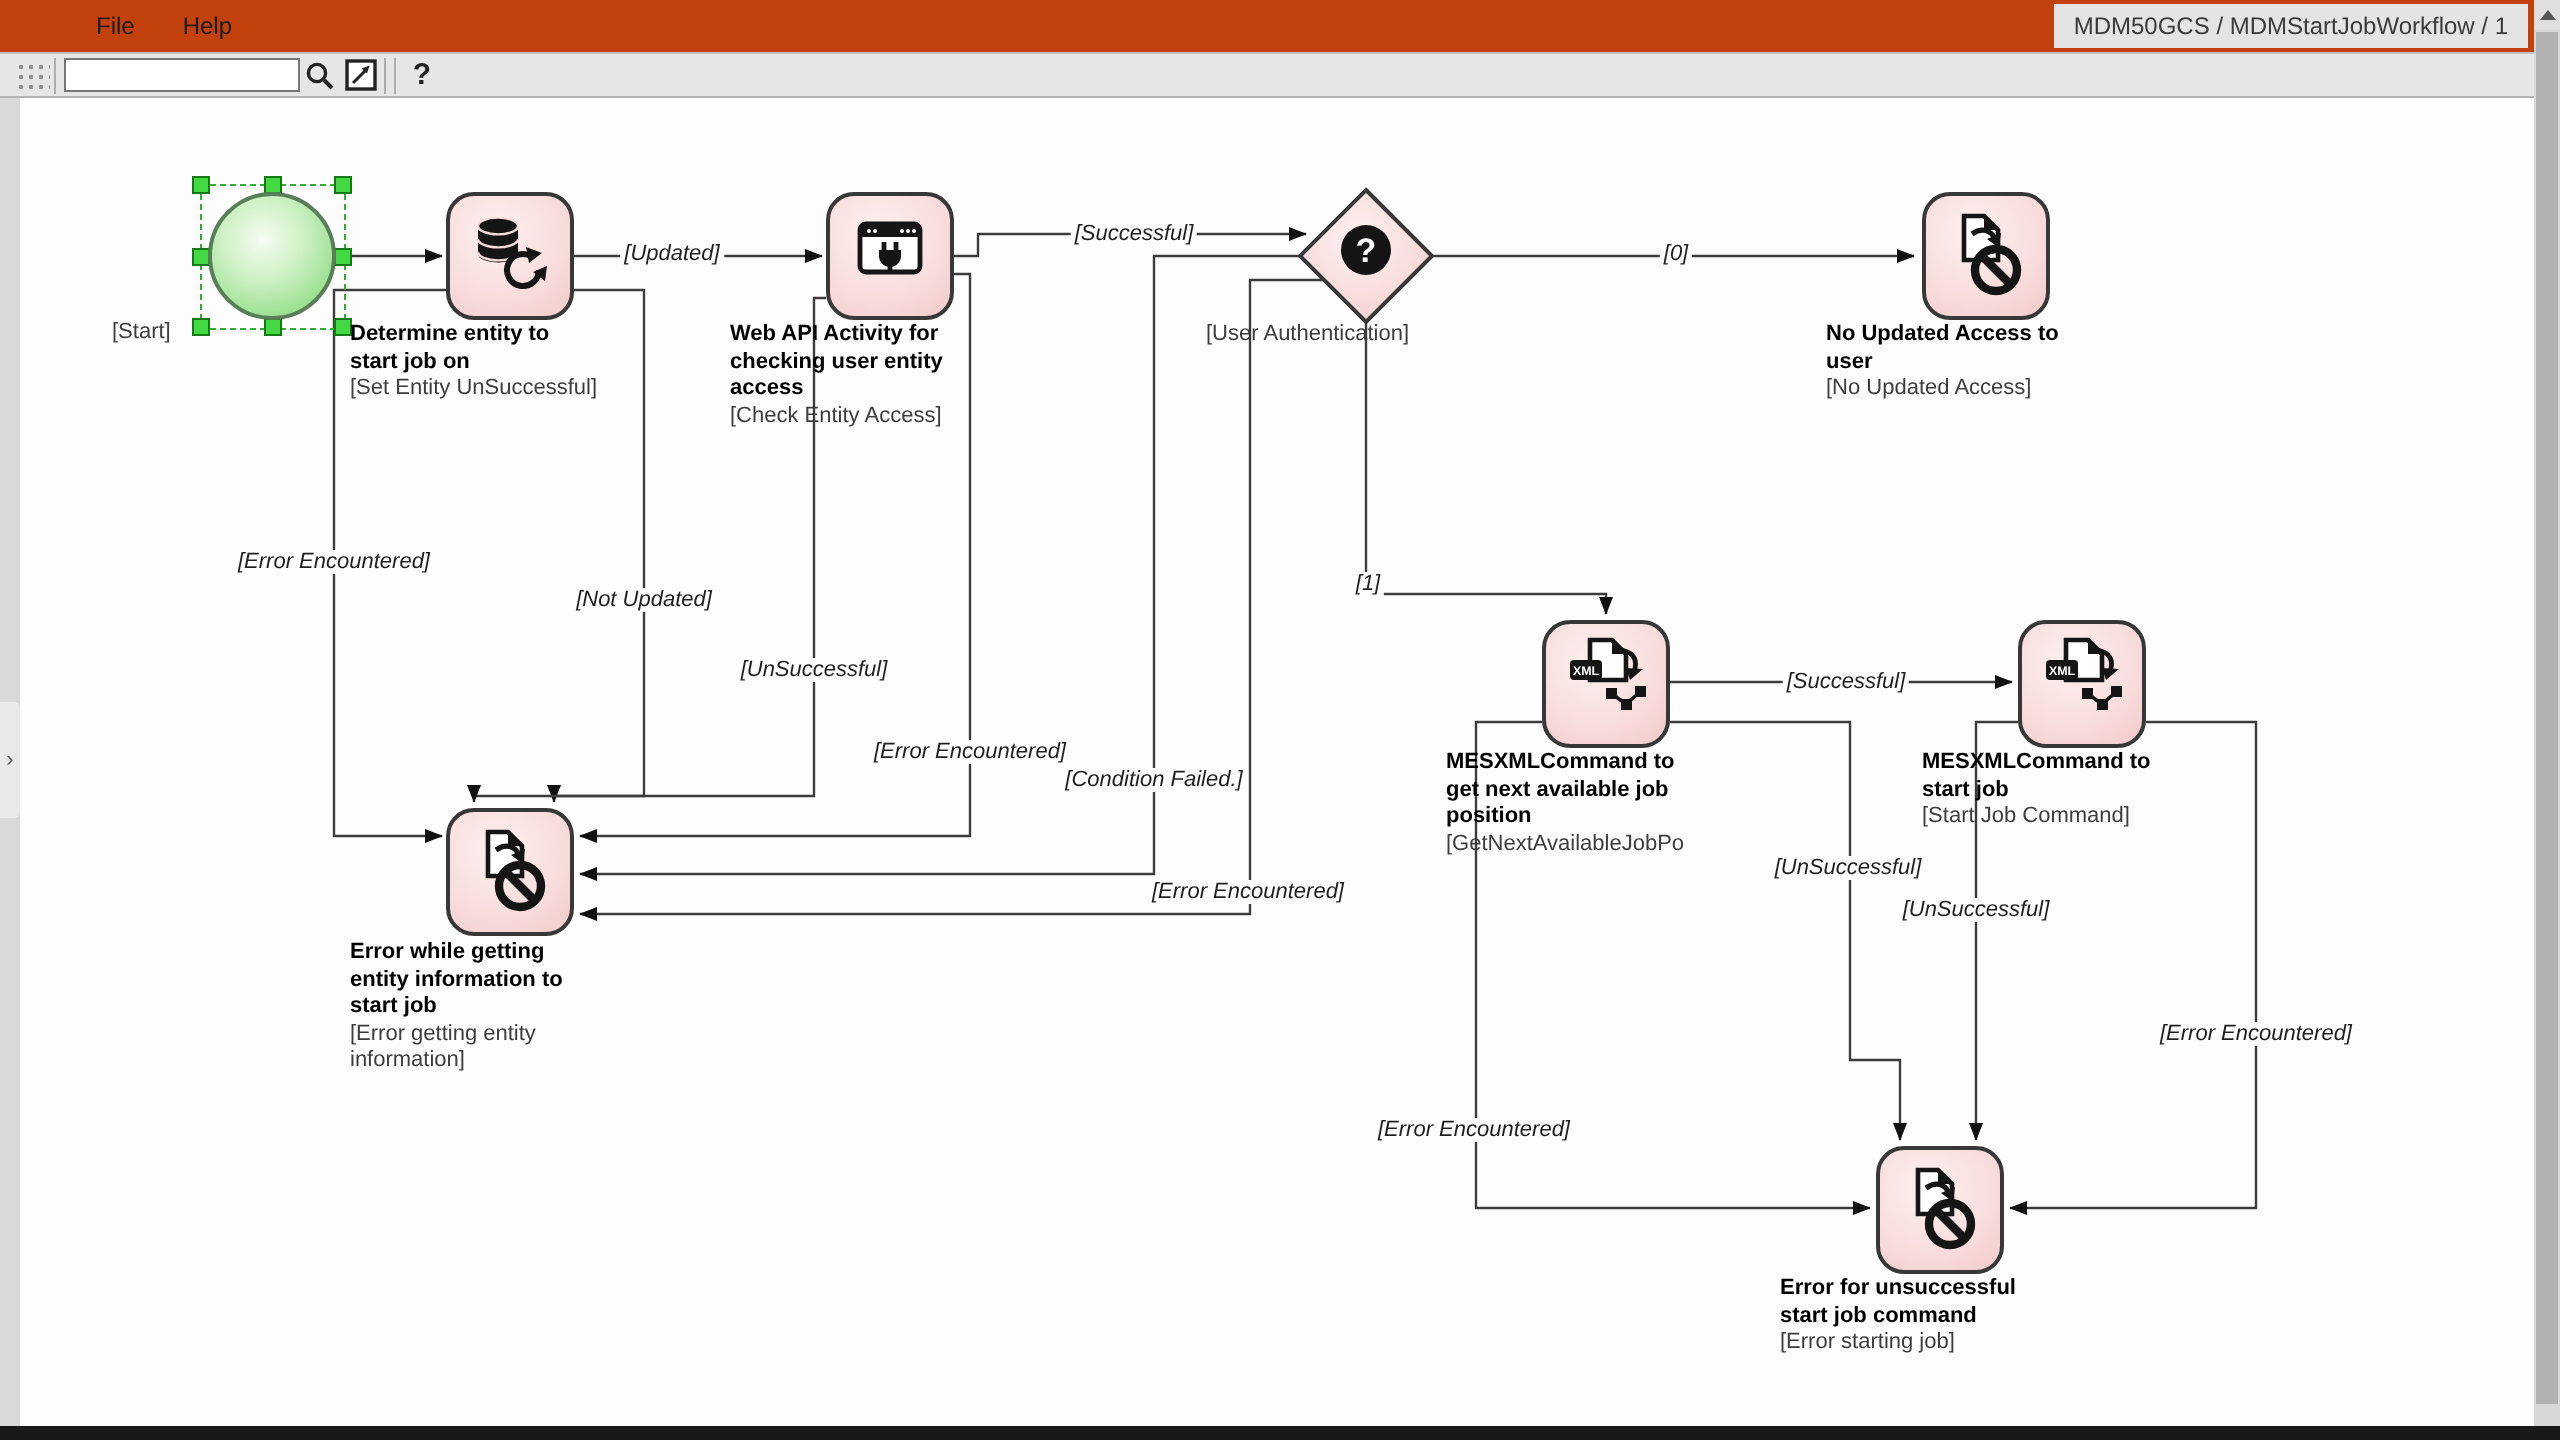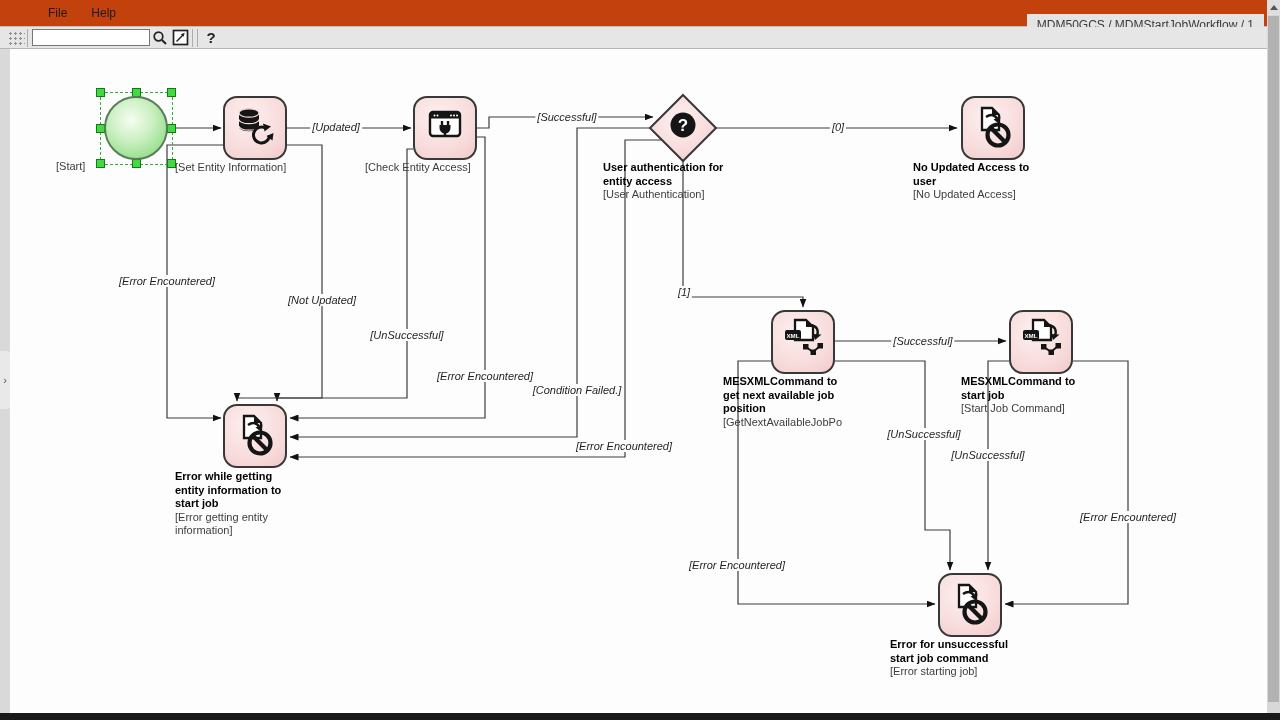--- a/index.html
+++ b/index.html
@@ -3,21 +3,21 @@
 <meta charset="utf-8">
 <style>
   html,body{margin:0;padding:0;background:#888;}
   .screen{position:relative;width:1280px;height:720px;overflow:hidden;
           font-family:"Liberation Sans",sans-serif;background:#fff;}
   
   .menubar{position:absolute;left:0;top:0;width:1267px;height:27px;background:#c2410c;
            border-bottom:1px solid #c0c0c0;display:flex;align-items:center;box-sizing:border-box;}
   .menu-item{font-size:12px;color:#1c1c1c;padding:0 12px;line-height:26px;cursor:default;}
   .menu-item:first-child{margin-left:36px;}
-  .title-box{position:absolute;right:3px;top:14px;height:22px;line-height:22px;background:#e4e4e4;
+  .title-box{position:absolute;right:3px;top:2px;height:22px;line-height:22px;background:#e4e4e4;
              padding:0 10px;font-size:12px;color:#3a3a3a;}
   .toolbar{position:absolute;left:0;top:27px;width:1267px;height:22px;background:#e6e6e6;
            border-bottom:1px solid #b5b5b5;display:flex;align-items:center;box-sizing:border-box;}
   .grip{width:18px;height:16px;margin-left:7px;
         background-image:radial-gradient(#8f8f8f 1px,transparent 1.3px);
         background-size:5px 5px;background-position:1px 1px;}
   .sep{width:1px;height:18px;background:#adadad;margin:0 2px;}
   .search-input{width:112px;height:15px;border:1px solid #777;background:#fff;margin-left:2px;
                 font-size:11px;padding:0 2px;outline:none;}
   .tbtn{display:flex;align-items:center;justify-content:center;width:20px;height:20px;cursor:default;}
@@ -129,59 +129,62 @@
       <path d="M12,13 a10,4.2 0 0 1 20,0 v14 a10,4.2 0 0 1 -20,0 z" fill="#151515"></path>
       <ellipse cx="22" cy="13" rx="10" ry="4.2" fill="#151515" stroke="#f8dcdc" stroke-width="1.2"></ellipse>
       <path d="M12,19.5 a10,4.2 0 0 0 20,0" fill="none" stroke="#f8dcdc" stroke-width="1.2"></path>
       <path d="M12,26 a10,4.2 0 0 0 20,0" fill="none" stroke="#f8dcdc" stroke-width="1.2"></path>
       <path d="M42.5,35 a8,8 0 1 1 -3.5,-6.6" fill="none" stroke="#151515" stroke-width="3"></path>
       <polygon points="36,23.5 44,26.5 37.5,31.5" fill="#151515"></polygon>
       <polygon points="46.5,33 39.5,36 45.5,40.5" fill="#151515"></polygon>
     </svg>
   </div>
   <div class="nlabel" style="left:255px;top:161px">
-    <div class="s">[Set Entity Information]</div>
+    <div class="t">Determine entity to
+start job on</div>
+    <div class="s">[Set Entity UnSuccessful]</div>
   </div>
 
   <div class="node" style="left:413px;top:96px">
     <svg width="56" height="56" viewBox="0 0 56 56">
       <rect x="13" y="12" width="30" height="24" rx="3" fill="#fff" stroke="#151515" stroke-width="2.4"></rect>
       <path d="M16,12 h24 a3,3 0 0 1 3,3 v3.5 h-30 v-3.5 a3,3 0 0 1 3,-3 z" fill="#151515"></path>
       <circle cx="17.5" cy="15.5" r="1" fill="#fff"></circle>
         <circle cx="20.5" cy="15.5" r="1" fill="#fff"></circle>
       <circle cx="34" cy="15.5" r="1" fill="#fff"></circle>
         <circle cx="37" cy="15.5" r="1" fill="#fff"></circle>
         <circle cx="40" cy="15.5" r="1" fill="#fff"></circle>
       <line x1="25" y1="21" x2="25" y2="25" stroke="#151515" stroke-width="2.4"></line>
       <line x1="31" y1="21" x2="31" y2="25" stroke="#151515" stroke-width="2.4"></line>
       <path d="M22.5,25 h11 v3 a5.5,5.5 0 0 1 -11,0 z" fill="#151515"></path>
       <line x1="28" y1="32" x2="28" y2="35.5" stroke="#151515" stroke-width="2.4"></line>
     </svg>
   </div>
   <div class="nlabel" style="left:445px;top:161px">
+    <div class="t">Web API Activity for
+checking user entity
+access</div>
     <div class="s">[Check Entity Access]</div>
   </div>
 
   <svg class="dia" width="70" height="70" viewBox="0 0 70 70">
     <defs>
       <radialGradient id="dg" cx="45%" cy="38%" r="75%">
         <stop offset="0%" stop-color="#fdf1f1"></stop>
           <stop offset="60%" stop-color="#f8dcdc"></stop>
           <stop offset="100%" stop-color="#f2caca"></stop>
       </radialGradient>
     </defs>
     <polygon points="35,2 68,35 35,68 2,35" fill="url(#dg)" stroke="#383838" stroke-width="2"></polygon>
     <g>
       <circle cx="35" cy="32" r="12.5" fill="#151515"></circle>
       <text x="35" y="38" text-anchor="middle" font-size="17" font-weight="bold" fill="#fff" font-family="Liberation Sans, sans-serif">?</text>
     </g>
   </svg>
   <div class="nlabel" style="left:683px;top:161px">
-    <div class="t">User authentication for
-entity access</div>
     <div class="s">[User Authentication]</div>
   </div>
 
   <div class="node" style="left:961px;top:96px">
     <svg width="56" height="56" viewBox="0 0 56 56">
       <path d="M17,8 h10 l7,7 v15 h-17 z" fill="#fff" stroke="#151515" stroke-width="2.3"></path>
       <polygon points="27,8 34,15 27,15" fill="#151515"></polygon>
       <path d="M21,17 C26,13.5 30.5,15 32.5,19.5" fill="none" stroke="#151515" stroke-width="2.6"></path>
       <polygon points="34.5,24 35.5,16.5 28.5,19.5" fill="#151515"></polygon>
       <circle cx="33" cy="35" r="10.5" fill="none" stroke="#151515" stroke-width="4.2"></circle>

